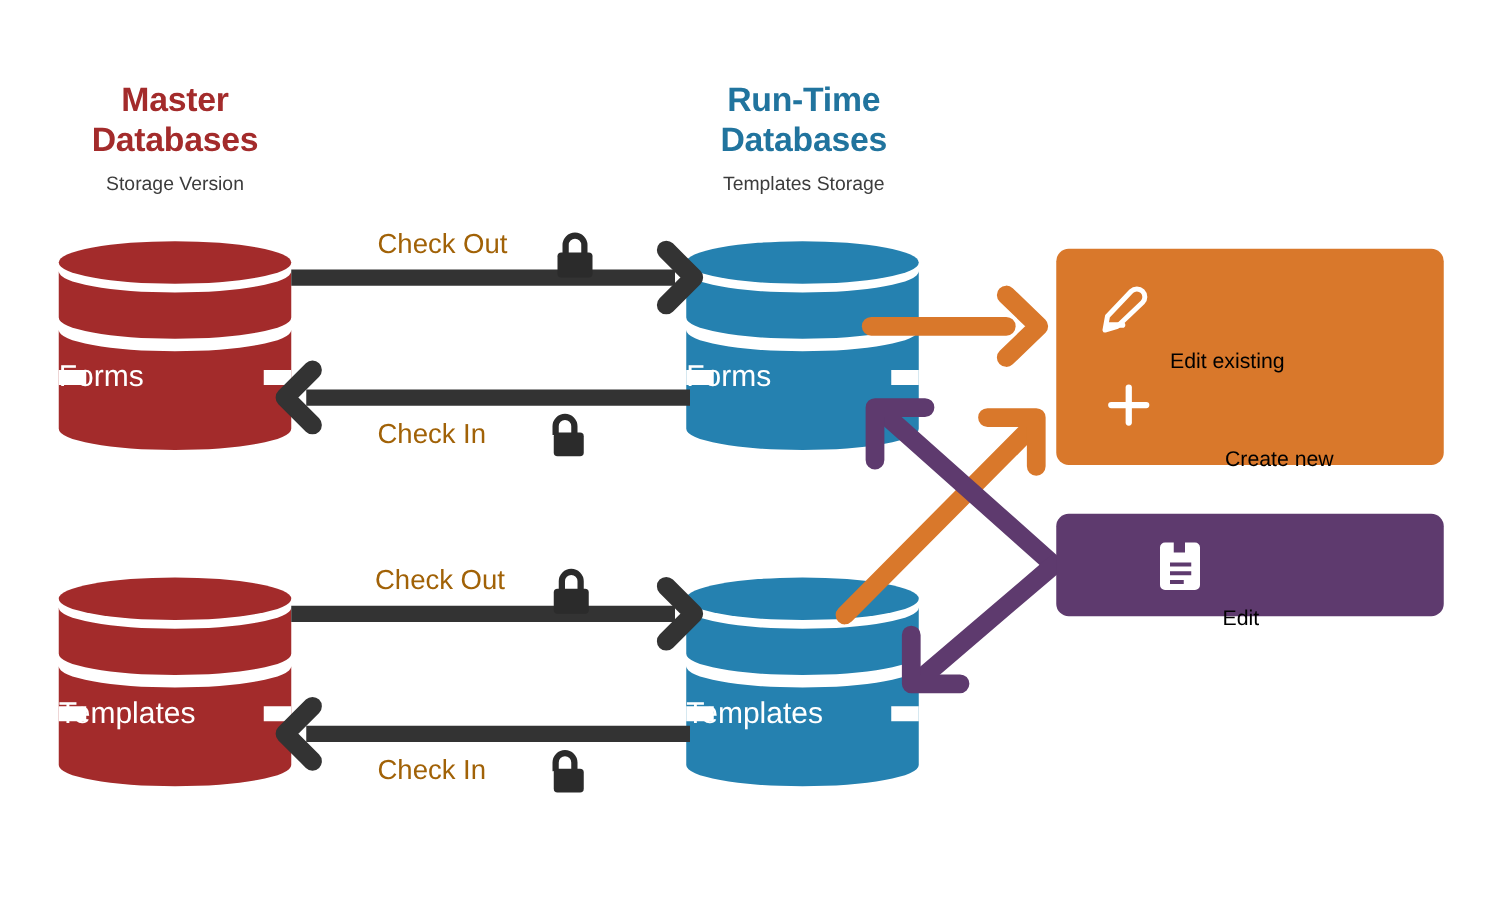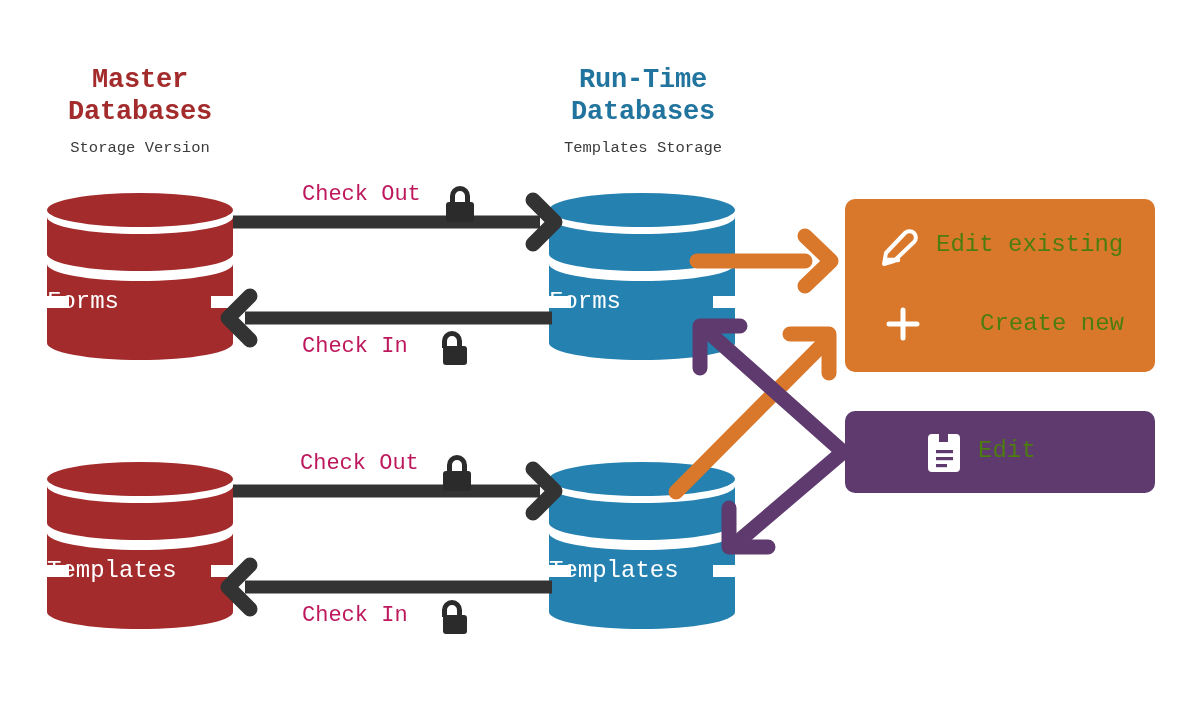--- a/index.html
+++ b/index.html
@@ -12,21 +12,20 @@
     height: 720px;
     font-family: "Liberation Sans", sans-serif;
     overflow: hidden;
     position: relative;
   }
   #stage {
     position: relative;
     width: 1200px;
     height: 720px;
     background: #ffffff;
-    font-family: Liberation Mono, monospace;
   }
   #diagram {
     position: absolute;
     left: 0;
     top: 0;
     width: 1200px;
     height: 720px;
   }
   .col-title {
     position: absolute;
@@ -43,28 +42,29 @@
     color: #3c3c3c;
   }
   #master-title { left: 20px; top: 64px; width: 240px; color: #A32B2B; }
   #master-sub   { left: 20px; top: 139px; width: 240px; }
   #runtime-title{ left: 523px; top: 64px; width: 240px; color: #21749E; }
   #runtime-sub  { left: 523px; top: 139px; width: 240px; }
 
   .edge-label {
     position: absolute;
     font-size: 22px;
-    color: #be185d;
+    color: #a16207;
     white-space: nowrap;
   }
   .panel-label {
     position: absolute;
-    font-size: 24px;
-    color: #4d7c0f;
+    font-size: 17px;
+    color: #000000;
     white-space: nowrap;
+    margin-top: 48px;
   }
   .cyl-label {
     position: absolute;
     font-size: 24px;
     color: #ffffff;
     text-align: left;
     white-space: nowrap;
   }
 </style>
 </head>

